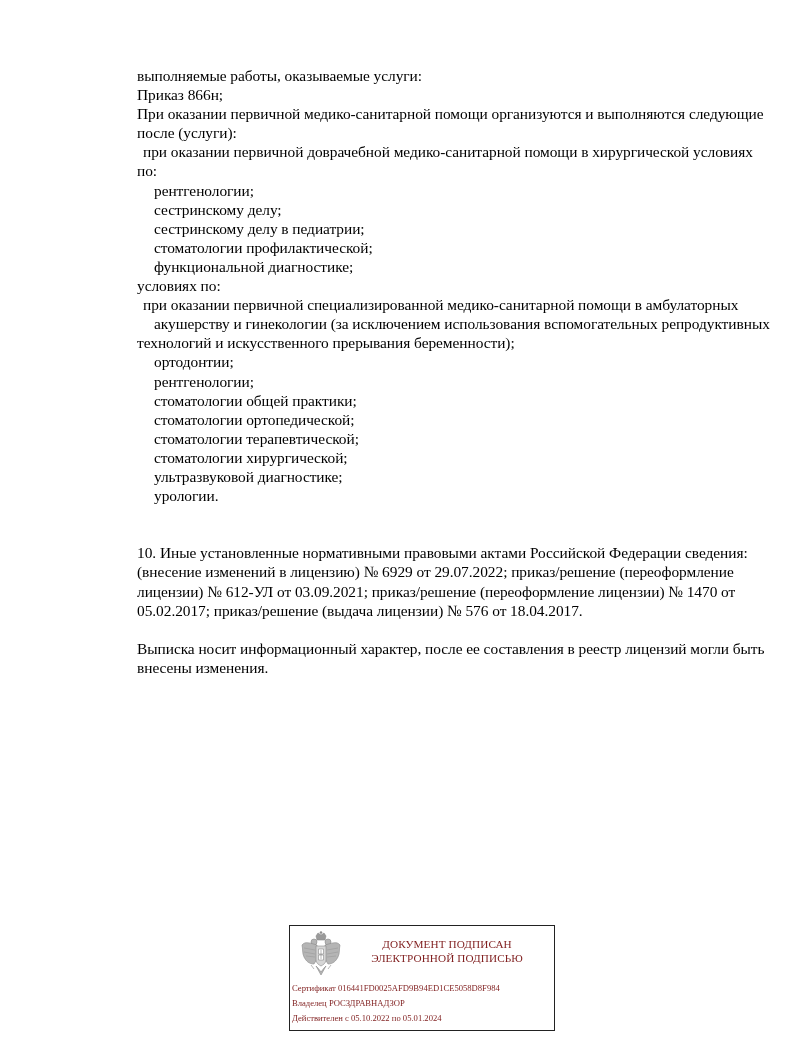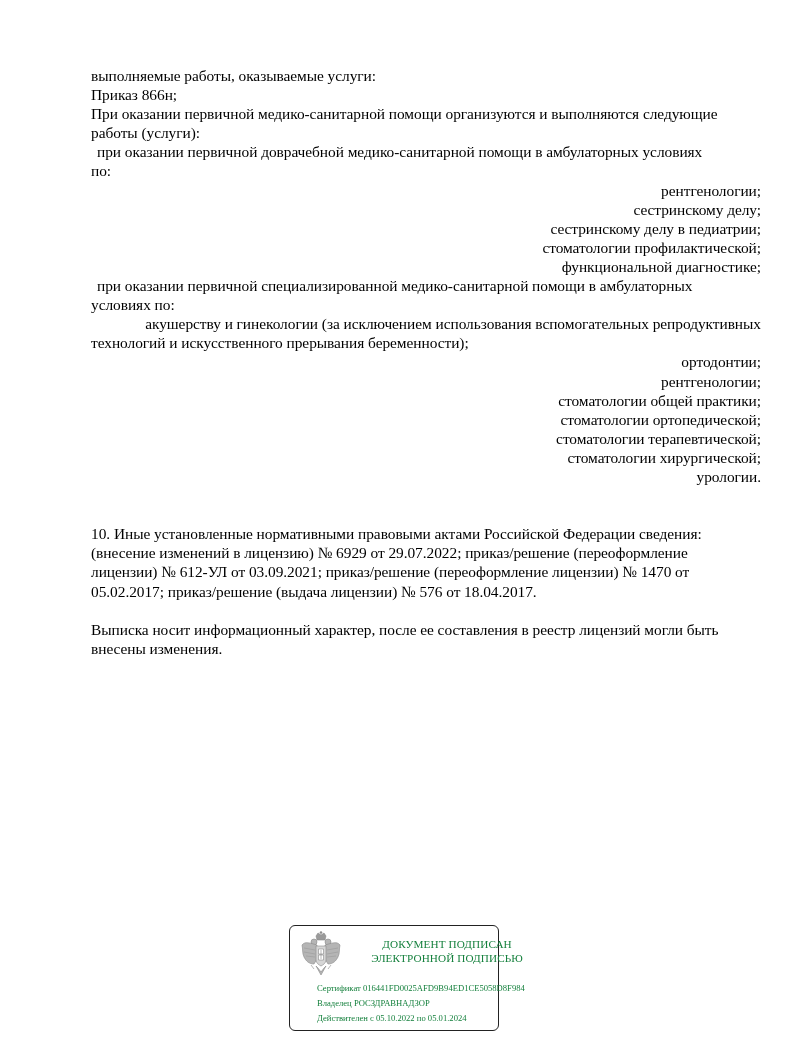--- a/index.html
+++ b/index.html
@@ -17,91 +17,92 @@
     }
     .page-text {
       position: absolute;
       left: 91px;
       top: 66px;
       width: 670px;
       font-size: 15.4px;
       line-height: 19.1px;
       letter-spacing: -0.05px;
     }
-    .line { white-space: pre; display: block; height: 19.1px; }
+    .line { white-space: pre; display: block; height: 19.1px; margin-left: 46px; }
     .ind1 { padding-left: 6px; }
-    .ind2 { padding-left: 17px; text-align: right; }
+    .ind2 { padding-left: 17px; }
     .gap { height: 19.1px; display: block; }
 
     .stamp {
       position: absolute;
       left: 289px;
       top: 925px;
-      width: 210px;
+      width: 266px;
       height: 106px;
       border: 1.6px solid #222;
-      border-radius: 6px;
+      border-radius: 0;
       box-sizing: border-box;
       font-family: "Liberation Serif", serif;
-      color: #15803d;
+      color: #7f1d1d;
     }
     .stamp-emblem {
       position: absolute;
       left: 10px;
       top: 5px;
       width: 42px;
       height: 46px;
     }
     .stamp-title {
       position: absolute;
       left: 62px;
       top: 11px;
       width: 190px;
       text-align: center;
       font-size: 11.2px;
       line-height: 14px;
       letter-spacing: 0.1px;
     }
     .stamp-info {
       position: absolute;
-      left: 27px;
+      left: 2px;
       top: 55px;
       font-size: 8.6px;
       line-height: 15px;
       white-space: nowrap;
     }
     .stamp-info b { font-weight: normal; }
   </style>
 </head>
 <body>
 
 <div class="page-text">
   <span class="line">выполняемые работы, оказываемые услуги:</span>
   <span class="line">Приказ 866н;</span>
   <span class="line">При оказании первичной медико-санитарной помощи организуются и выполняются следующие</span>
-  <span class="line">работы (услуги):</span>
+  <span class="line">после (услуги):</span>
 
-  <span class="line ind1">при оказании первичной доврачебной медико-санитарной помощи в амбулаторных условиях</span>
+  <span class="line ind1">при оказании первичной доврачебной медико-санитарной помощи в хирургической условиях</span>
   <span class="line">по:</span>
   <span class="line ind2">рентгенологии;</span>
   <span class="line ind2">сестринскому делу;</span>
   <span class="line ind2">сестринскому делу в педиатрии;</span>
   <span class="line ind2">стоматологии профилактической;</span>
   <span class="line ind2">функциональной диагностике;</span>
 
+  <span class="line">условиях по:</span>
   <span class="line ind1">при оказании первичной специализированной медико-санитарной помощи в амбулаторных</span>
-  <span class="line">условиях по:</span>
   <span class="line ind2">акушерству и гинекологии (за исключением использования вспомогательных репродуктивных</span>
   <span class="line">технологий и искусственного прерывания беременности);</span>
   <span class="line ind2">ортодонтии;</span>
   <span class="line ind2">рентгенологии;</span>
   <span class="line ind2">стоматологии общей практики;</span>
   <span class="line ind2">стоматологии ортопедической;</span>
   <span class="line ind2">стоматологии терапевтической;</span>
   <span class="line ind2">стоматологии хирургической;</span>
+  <span class="line ind2">ультразвуковой диагностике;</span>
   <span class="line ind2">урологии.</span>
 
   <span class="gap"></span>
 
   <span class="gap"></span>
   <span class="line">10. Иные установленные нормативными правовыми актами Российской Федерации сведения:</span>
   <span class="line">(внесение изменений в лицензию) № 6929 от 29.07.2022; приказ/решение (переоформление</span>
   <span class="line">лицензии) № 612-УЛ от 03.09.2021; приказ/решение (переоформление лицензии) № 1470 от</span>
   <span class="line">05.02.2017; приказ/решение (выдача лицензии) № 576 от 18.04.2017.</span>
 

